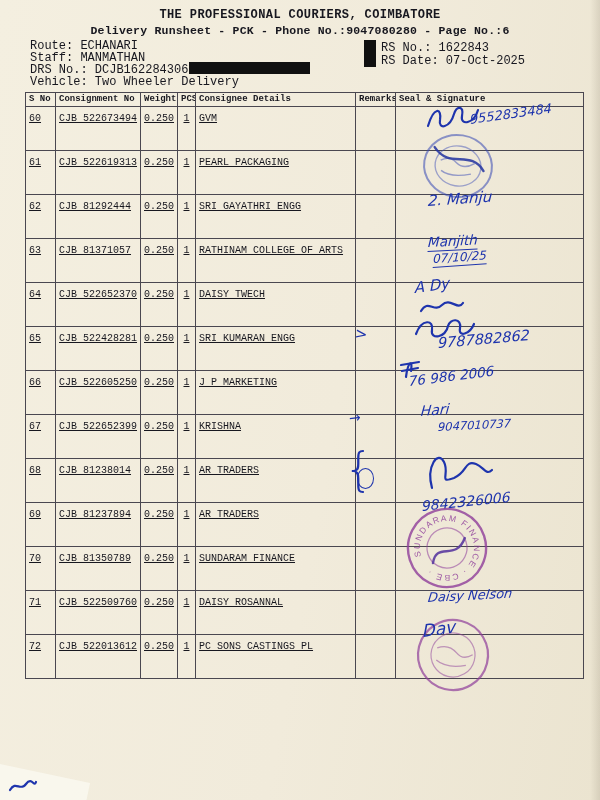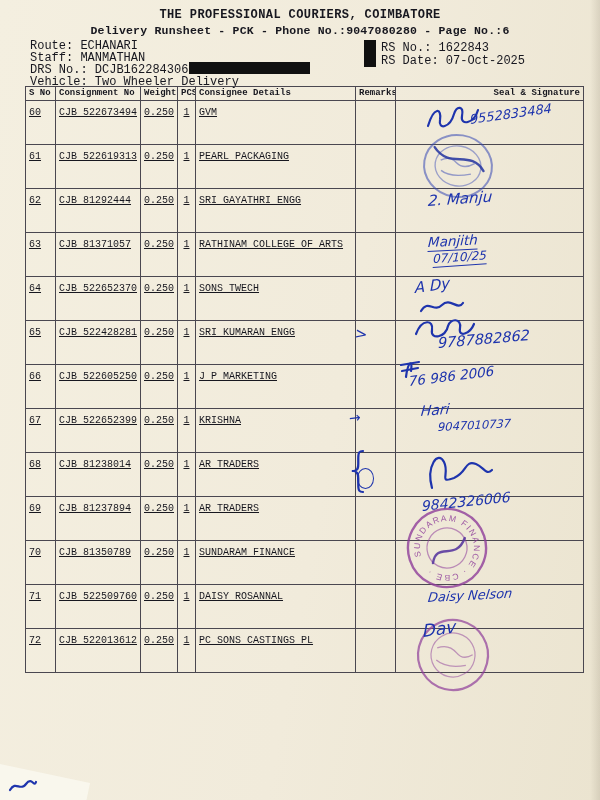--- a/index.html
+++ b/index.html
@@ -18,27 +18,27 @@
   .route{left:30px;top:39px;}
   .staff{left:30px;top:51px;}
   .drs{left:30px;top:63px;}
   .vehicle{left:30px;top:75px;}
   .rsno{left:381px;top:41px;}
   .rsdate{left:381px;top:54px;}
   .redact{position:absolute;background:#101010;}
   .bar1{left:189px;top:62px;width:121px;height:12px;}
   .bar2{left:364px;top:40px;width:12px;height:27px;}
 
-  table{position:absolute;left:25px;top:86px;width:558px;border-collapse:collapse;table-layout:fixed;}
+  table{position:absolute;left:25px;top:92px;width:558px;border-collapse:collapse;table-layout:fixed;}
   col.c1{width:30px}col.c2{width:85px}col.c3{width:37px}col.c4{width:18px}
   col.c5{width:160px}col.c6{width:40px}col.c7{width:188px}
   th,td{border:1px solid #4a4750;vertical-align:top;padding:2px 3px;text-align:left;
     overflow:hidden;white-space:nowrap;font-weight:normal;}
   tr.hrow th{height:11px;font-size:9px;font-weight:bold;padding:1px 3px;}
-  th.sealh{padding-left:17px;text-align:right;}
+  th.sealh{padding-left:17px;}
   tr.drow{height:44px;text-decoration:underline;}
   tr.drow td{font-size:10px;padding-top:6px;}
   td.cw,td.cp{text-align:center;margin-top:8px;}
 
   .overlay{position:absolute;inset:0;pointer-events:none;}
   .hand{position:absolute;font-family:"DejaVu Sans",sans-serif;font-style:italic;
     color:#1e34ad;white-space:nowrap;transform-origin:left center;}
   .underl{border-bottom:1.5px solid currentColor;padding-bottom:1px;}
   .scr{position:absolute;color:#1e34ad;}
   .scr path{fill:none;stroke:currentColor;stroke-width:2.2;stroke-linecap:round;}
@@ -142,21 +142,21 @@
       <td class="cp">1</td>
       <td>RATHINAM COLLEGE OF ARTS</td>
       <td></td>
       <td></td>
     </tr>
     <tr class="drow">
       <td>64</td>
       <td>CJB 522652370</td>
       <td class="cw">0.250</td>
       <td class="cp">1</td>
-      <td>SONS TWECH</td>
+      <td>DAISY TWECH</td>
       <td></td>
       <td></td>
     </tr>
     <tr class="drow">
       <td>65</td>
       <td>CJB 522428281</td>
       <td class="cw">0.250</td>
       <td class="cp">1</td>
       <td>SRI KUMARAN ENGG</td>
       <td></td>

